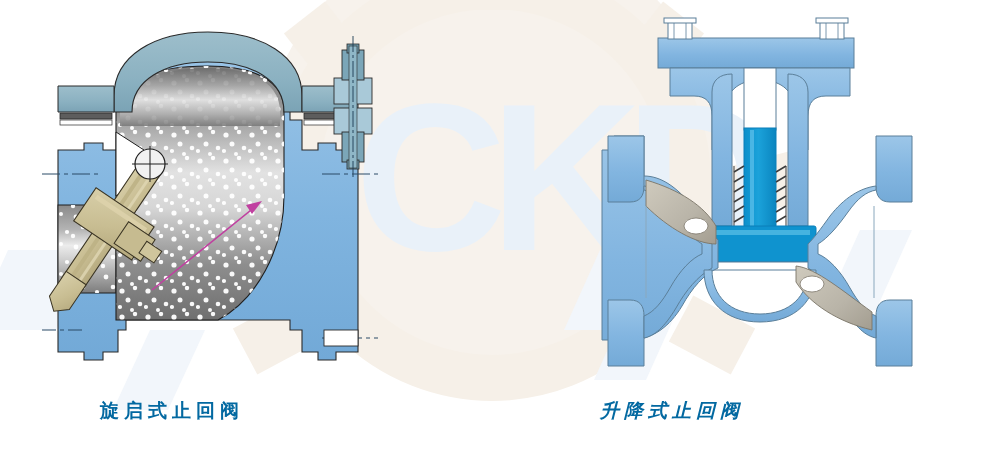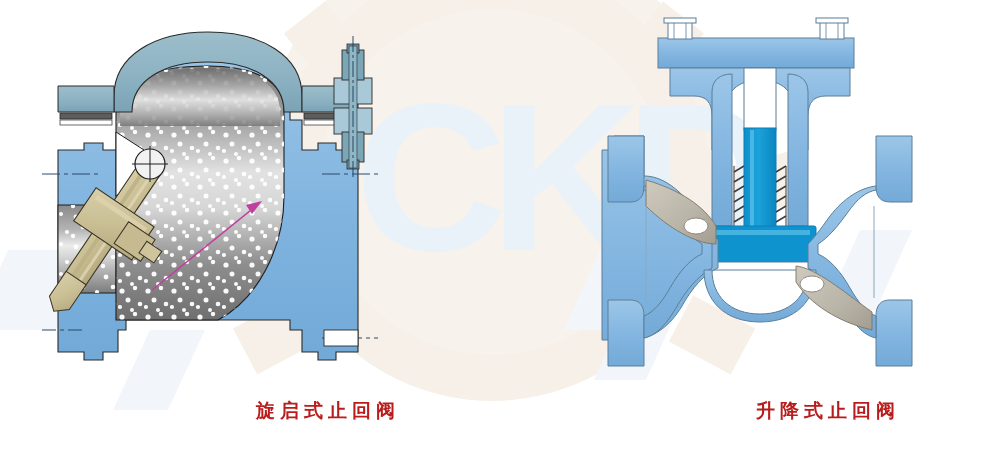--- a/index.html
+++ b/index.html
@@ -7,30 +7,30 @@
     width:985px;height:452px;
     background:#ffffff;
     font-family:"Liberation Sans","DejaVu Sans",sans-serif;
     overflow:hidden;
   }
   #stage{position:relative;width:985px;height:452px;overflow:hidden;background:#fff;}
   .wm{position:absolute;pointer-events:none;}
   .fig{position:absolute;top:0;}
   .caption{
     position:absolute;
-    text-align:right;
+    text-align:left;
     font-size:19px;
     letter-spacing:5px;
-    color:#b91c1c;
+    color:#0369a1;
     font-family:"DejaVu Serif","Liberation Serif",serif;
     font-weight:700;
     white-space:nowrap;
   }
   #capL{left:100px;top:398px;width:300px;}
-  #capR{left:600px;top:398px;width:300px;}
+  #capR{left:600px;top:398px;width:300px;font-style:italic;}
   svg{display:block;}
 </style>
 </head>
 <body>
 
 <div id="stage">
 
   <svg class="wm" width="985" height="452" viewBox="0 0 985 452" aria-hidden="true">
     <defs>
       <clipPath id="gearclip">

